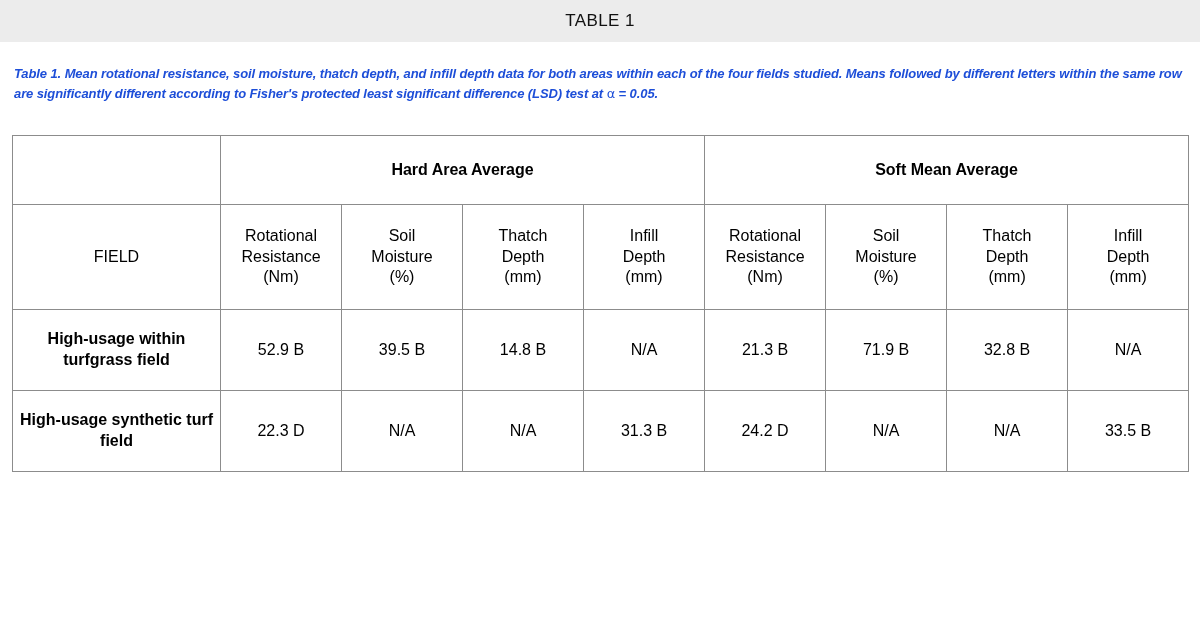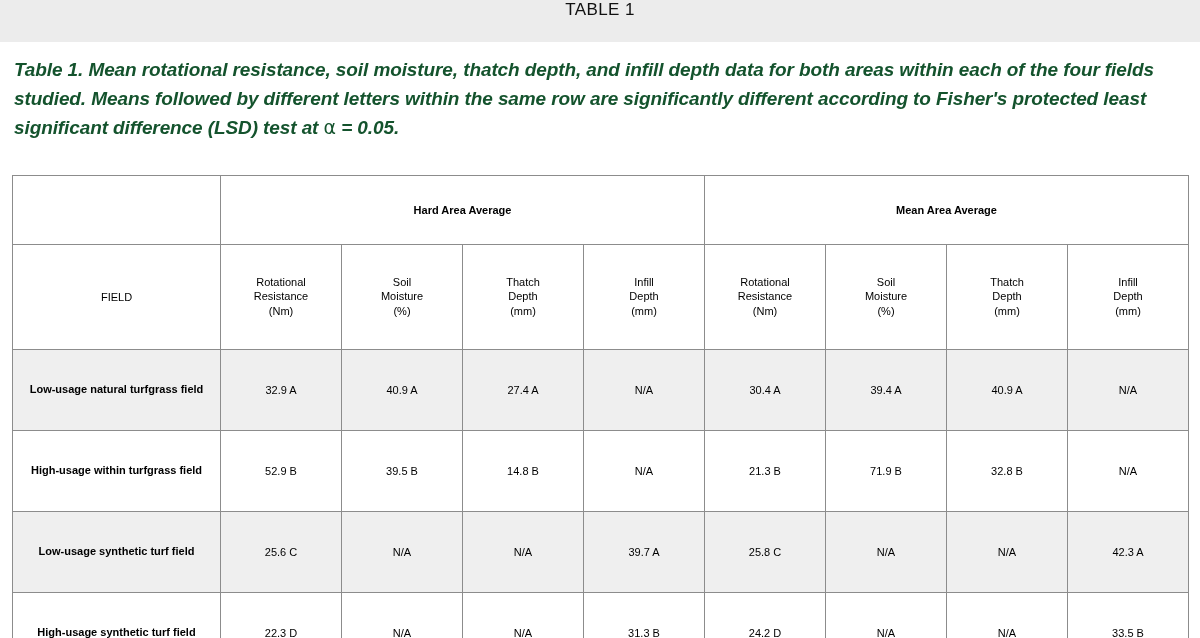--- a/index.html
+++ b/index.html
@@ -17,50 +17,51 @@
   .page {
     position: relative;
     width: 1200px;
     height: 638px;
   }
   .table-header-bar {
     width: 1200px;
     height: 42px;
     background: #ececec;
     display: flex;
+    align-items: center;
     justify-content: center;
     font-size: 17px;
     letter-spacing: 0.4px;
     color: #111111;
   }
   .caption {
-    padding: 14px 14px 0 14px;
-    font-size: 19px;
+    padding: 22px 14px 0 14px;
+    font-size: 13px;
     font-style: italic;
     font-weight: 600;
     line-height: 1.5;
-    color: #14532d;
+    color: #1d4ed8;
     letter-spacing: -0.1px;
   }
   .caption .alpha {
     font-style: normal;
     font-family: "DejaVu Sans", sans-serif;
     font-weight: 500;
   }
   table.data {
     border-collapse: collapse;
     margin: 32px 12px 0 12px;
     width: 1176px;
     table-layout: fixed;
   }
   table.data td, table.data th {
     border: 1px solid #8c8c8c;
     text-align: center;
     vertical-align: middle;
-    font-size: 11px;
+    font-size: 16px;
     padding: 6px 4px;
   }
   th.grp {
     font-weight: bold;
     font-size: 17px;
     height: 56px;
   }
   th.blank-tl {
     border-bottom: none;
     border-right: 1px solid #8c8c8c;
@@ -113,67 +114,45 @@
         <col class="col-v">
       <col class="col-v">
         <col class="col-v">
         <col class="col-v">
         <col class="col-v">
     </colgroup>
     <thead>
       <tr>
         <th class="blank-tl" rowspan="1"></th>
         <th class="grp" colspan="4">Hard Area Average</th>
-        <th class="grp" colspan="4">Mean Area Average</th>
+        <th class="grp" colspan="4">Soft Mean Average</th>
       </tr>
       <tr>
         <th class="field-label">FIELD</th>
         <th class="sub">Rotational<br>Resistance<br>(Nm)</th>
         <th class="sub">Soil<br>Moisture<br>(%)</th>
         <th class="sub">Thatch<br>Depth<br>(mm)</th>
         <th class="sub">Infill<br>Depth<br>(mm)</th>
         <th class="sub">Rotational<br>Resistance<br>(Nm)</th>
         <th class="sub">Soil<br>Moisture<br>(%)</th>
         <th class="sub">Thatch<br>Depth<br>(mm)</th>
         <th class="sub">Infill<br>Depth<br>(mm)</th>
       </tr>
     </thead>
     <tbody>
-      <tr class="shaded">
-        <td class="rowlabel">Low-usage natural turfgrass field</td>
-        <td class="val">32.9 A</td>
-        <td class="val">40.9 A</td>
-        <td class="val">27.4 A</td>
-        <td class="val">N/A</td>
-        <td class="val">30.4 A</td>
-        <td class="val">39.4 A</td>
-        <td class="val">40.9 A</td>
-        <td class="val">N/A</td>
-      </tr>
       <tr>
         <td class="rowlabel">High-usage within turfgrass field</td>
         <td class="val">52.9 B</td>
         <td class="val">39.5 B</td>
         <td class="val">14.8 B</td>
         <td class="val">N/A</td>
         <td class="val">21.3 B</td>
         <td class="val">71.9 B</td>
         <td class="val">32.8 B</td>
         <td class="val">N/A</td>
-      </tr>
-      <tr class="shaded">
-        <td class="rowlabel">Low-usage synthetic turf field</td>
-        <td class="val">25.6 C</td>
-        <td class="val">N/A</td>
-        <td class="val">N/A</td>
-        <td class="val">39.7 A</td>
-        <td class="val">25.8 C</td>
-        <td class="val">N/A</td>
-        <td class="val">N/A</td>
-        <td class="val">42.3 A</td>
       </tr>
       <tr>
         <td class="rowlabel">High-usage synthetic turf field</td>
         <td class="val">22.3 D</td>
         <td class="val">N/A</td>
         <td class="val">N/A</td>
         <td class="val">31.3 B</td>
         <td class="val">24.2 D</td>
         <td class="val">N/A</td>
         <td class="val">N/A</td>

